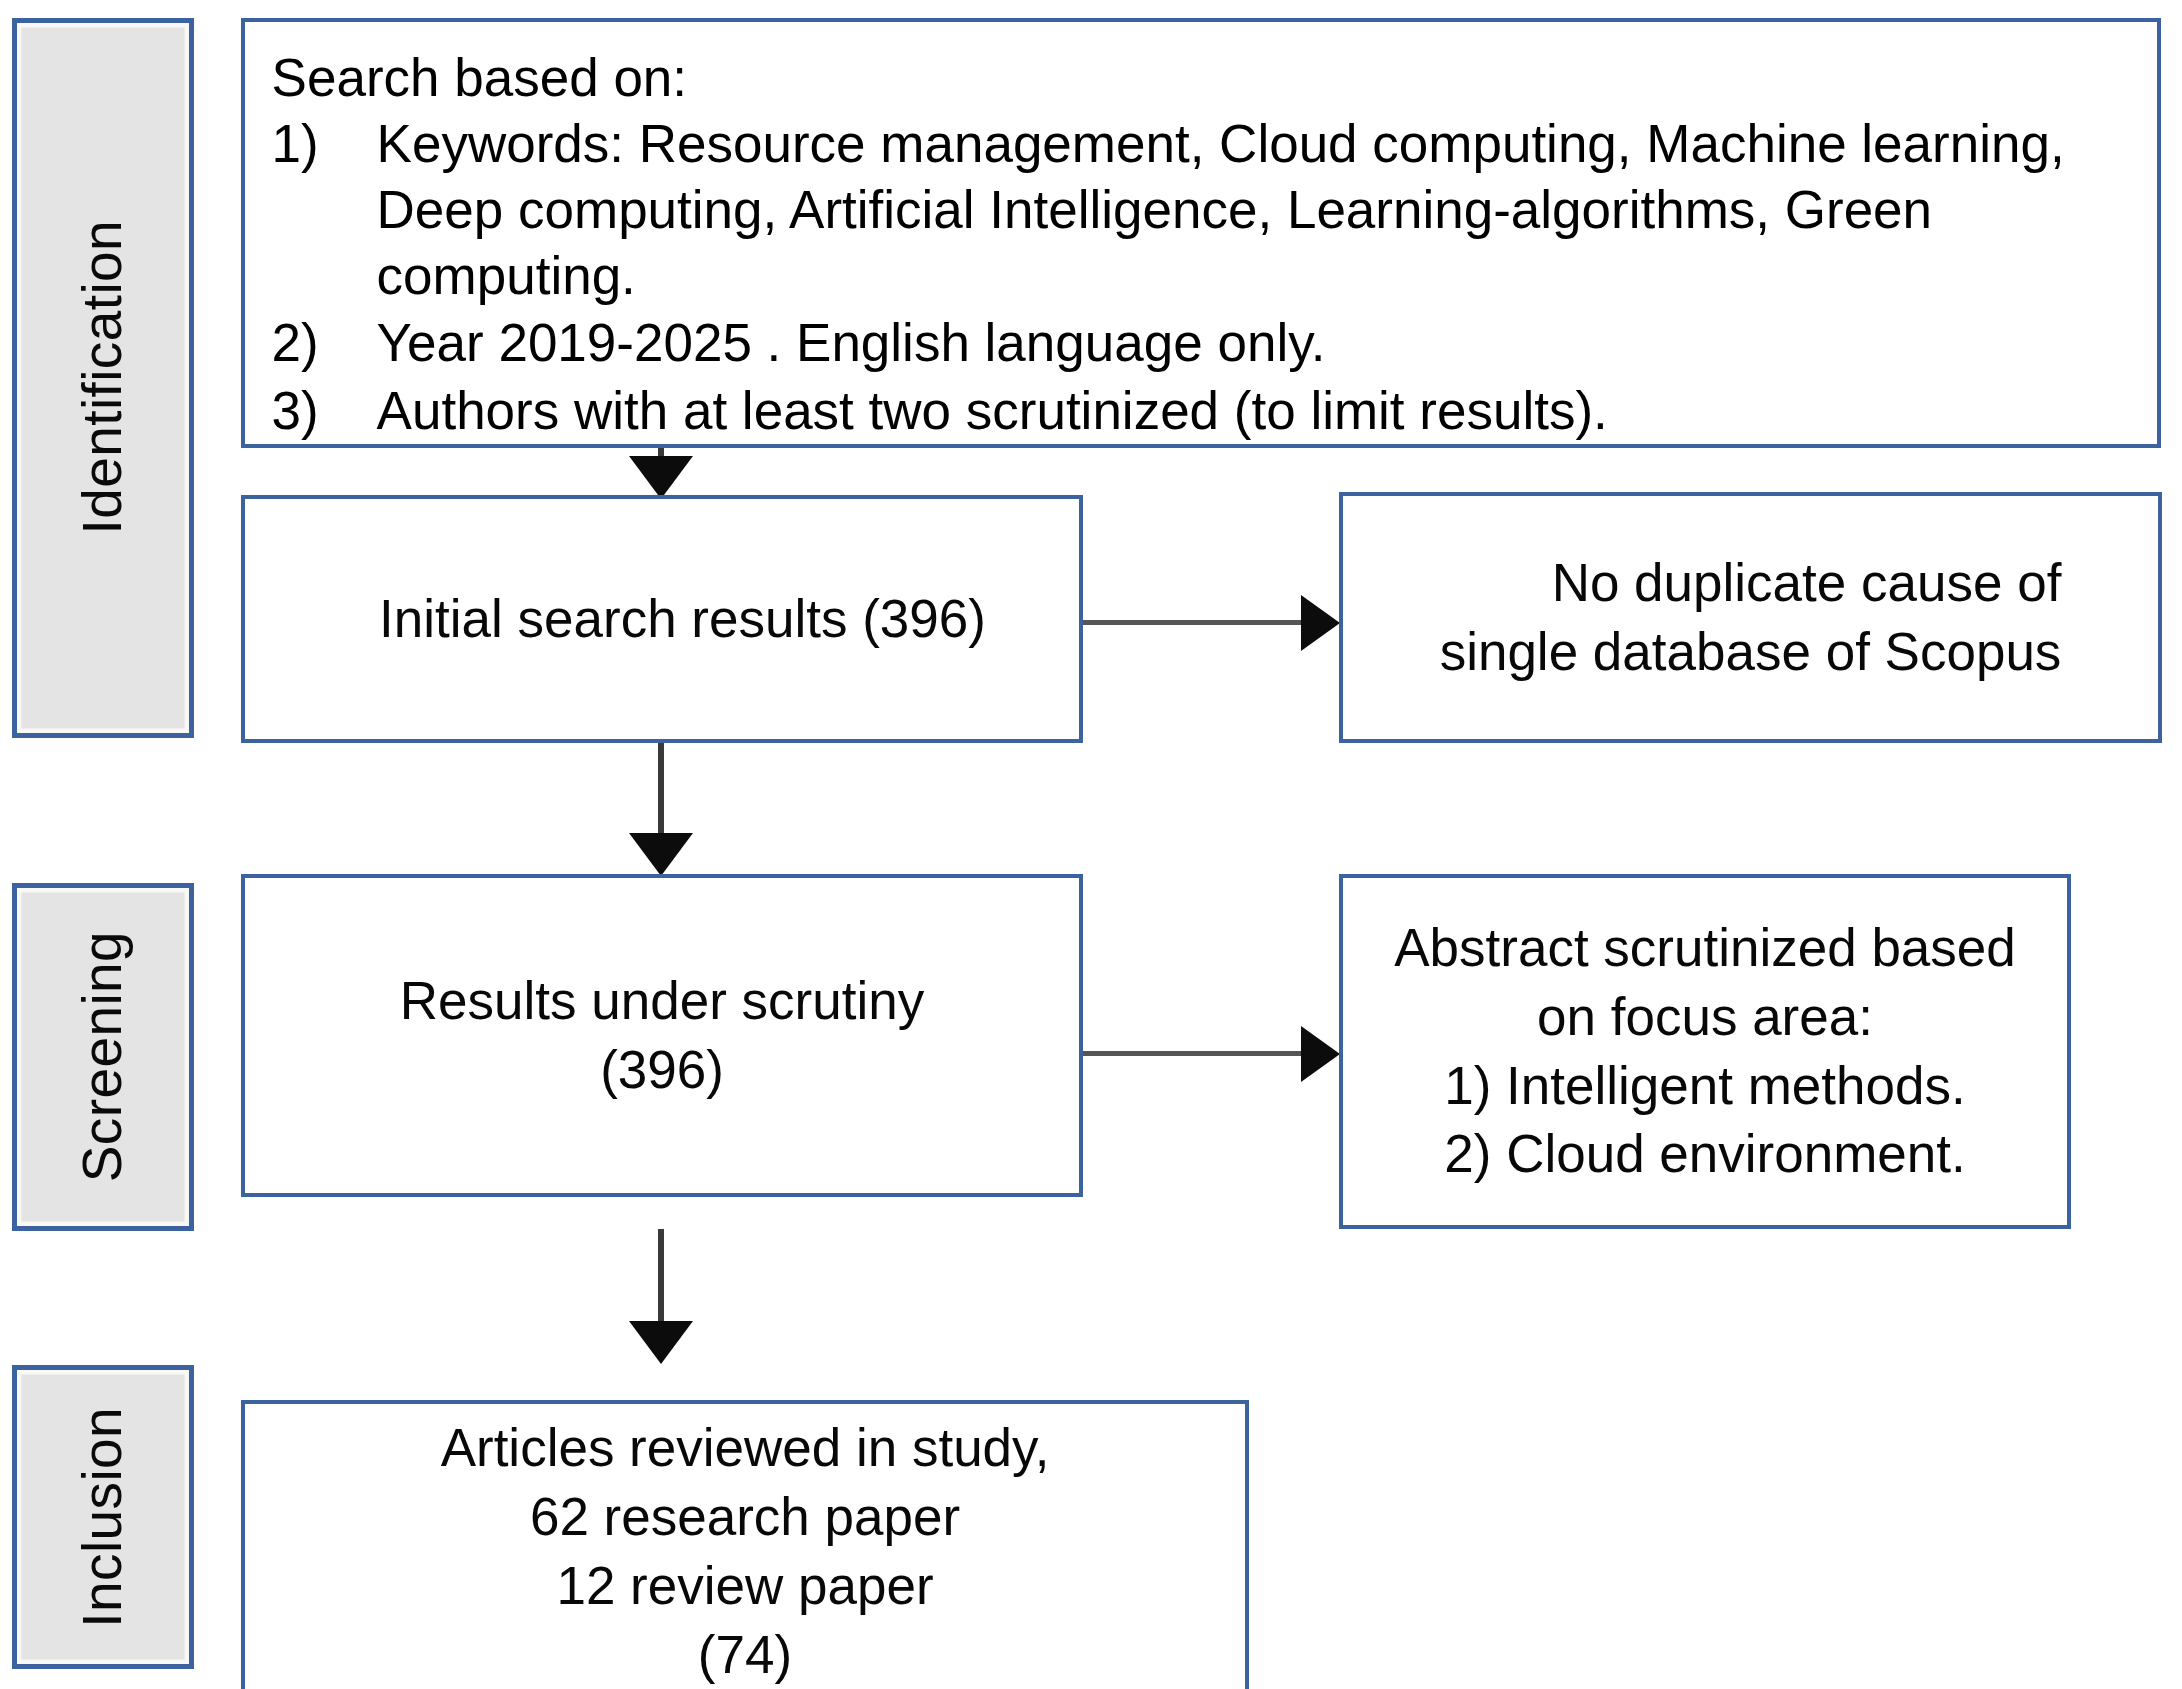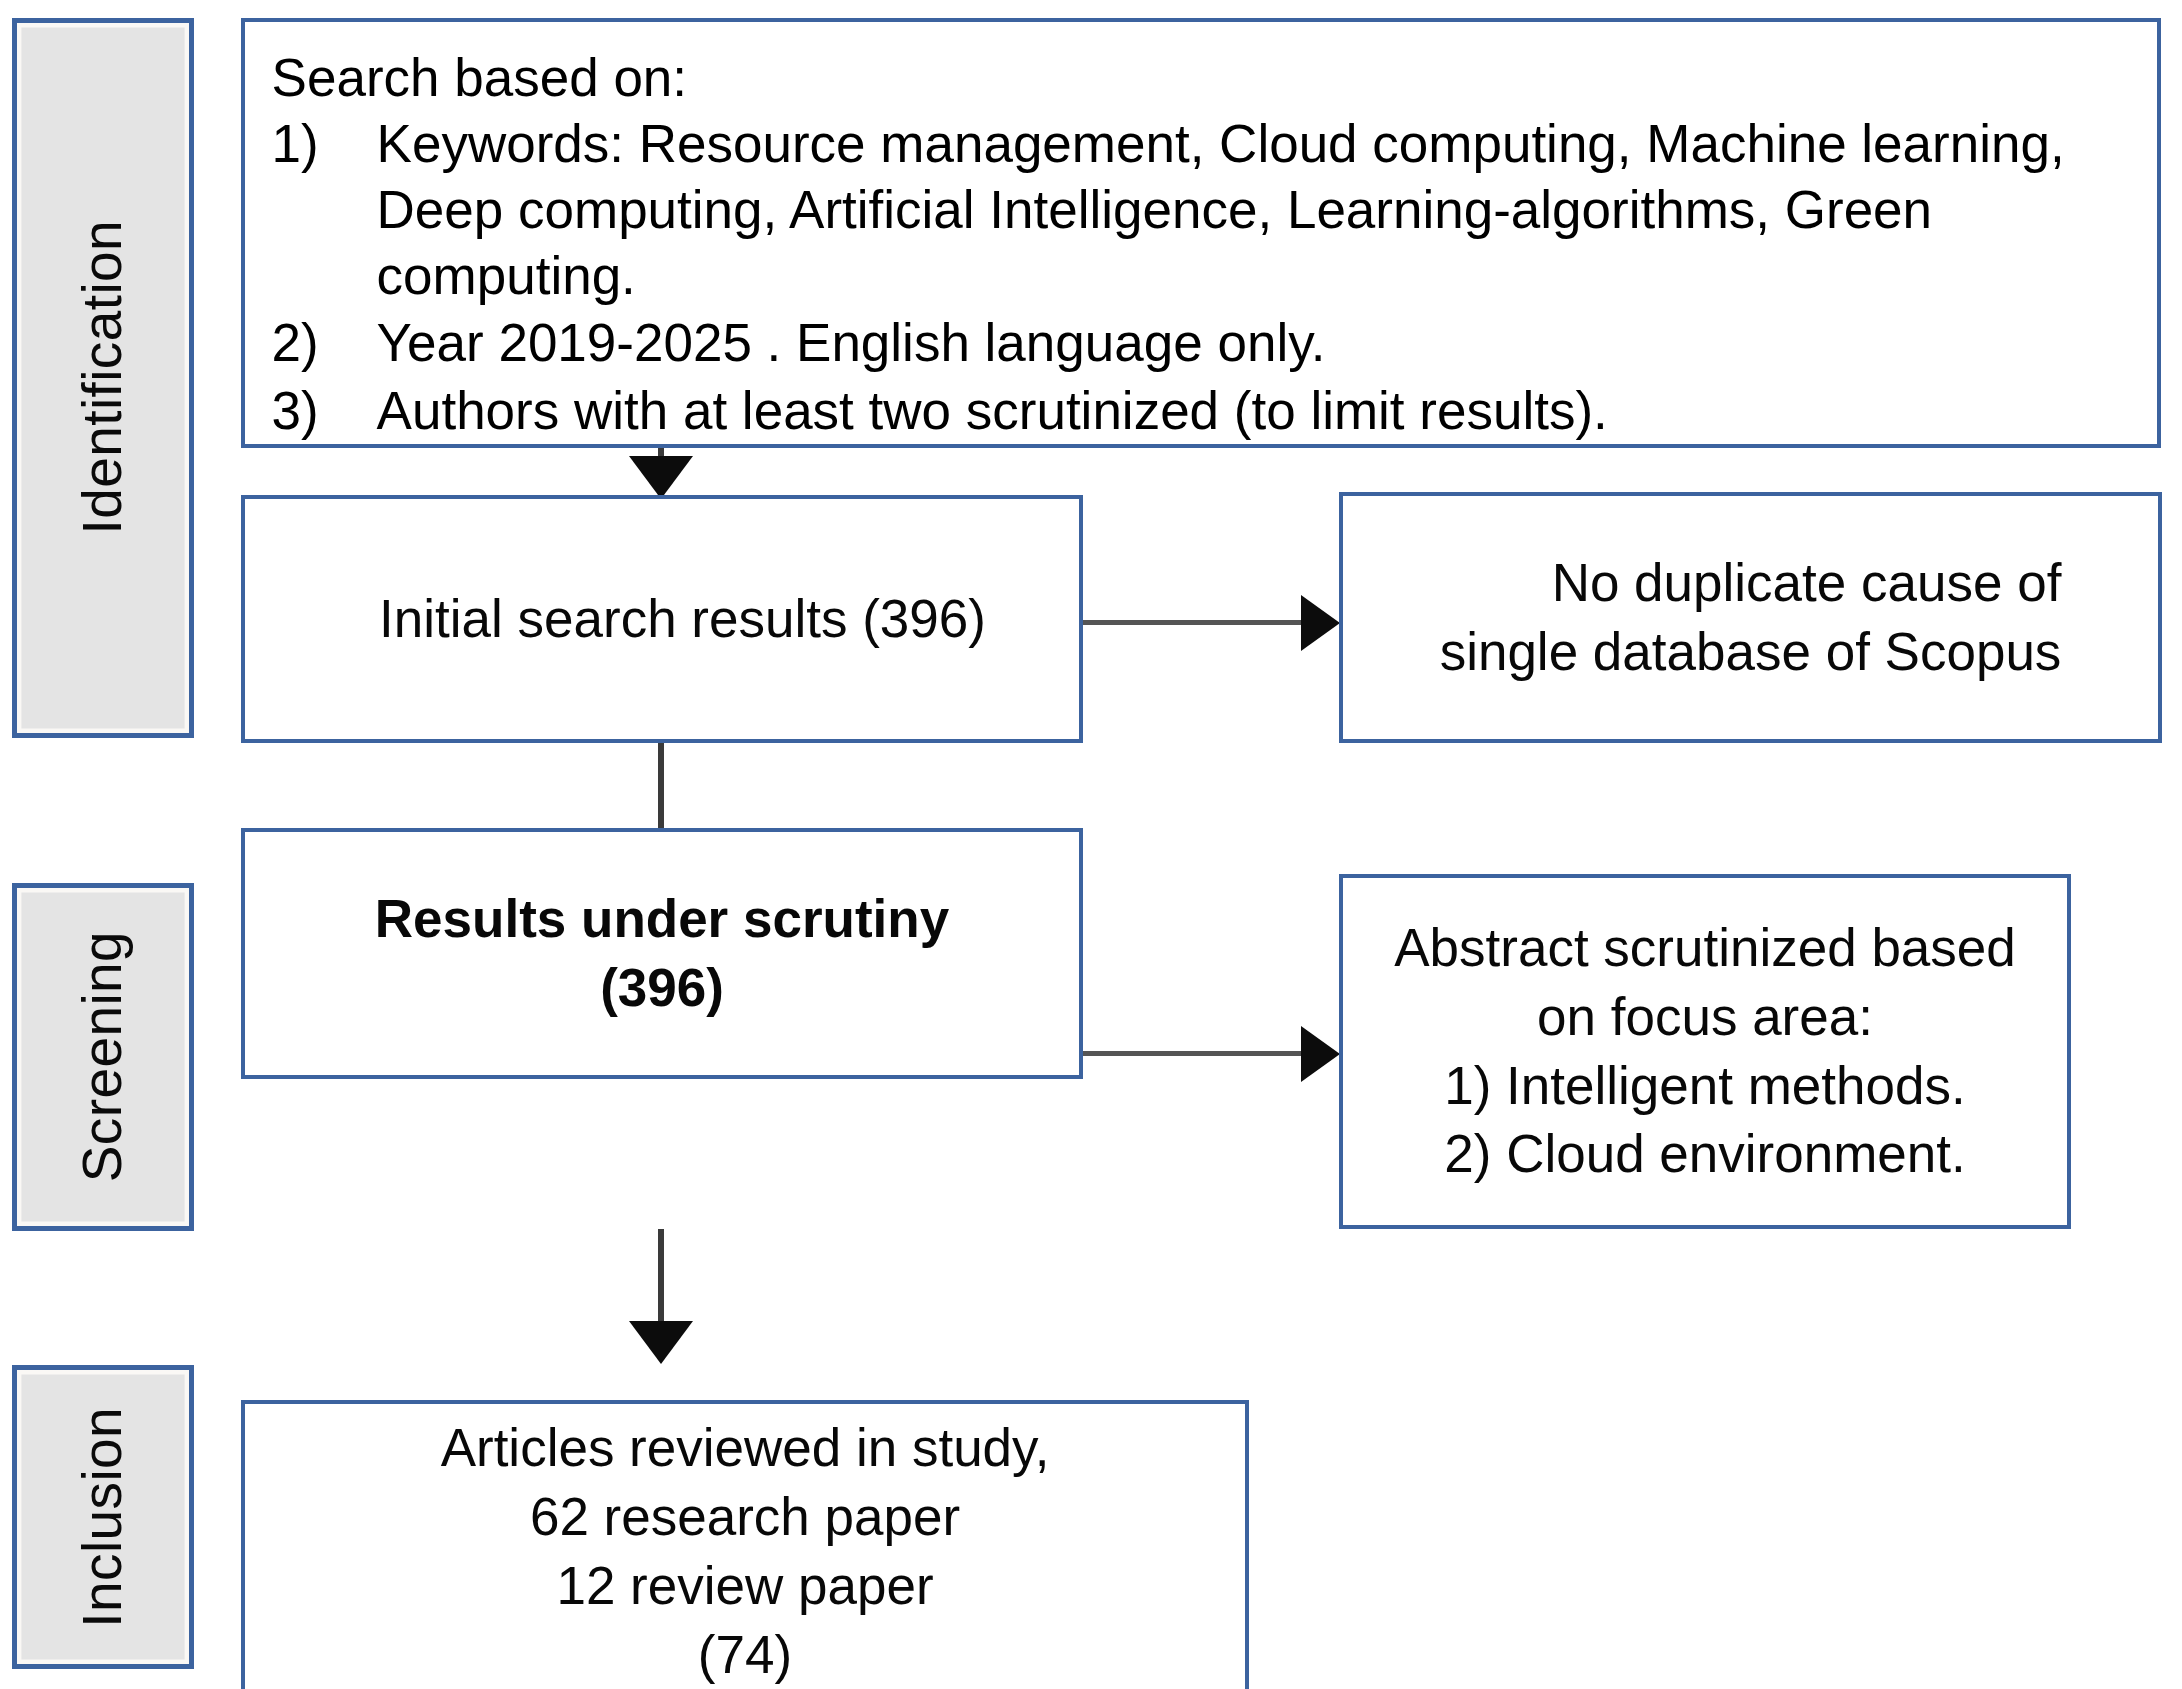--- a/index.html
+++ b/index.html
@@ -186,21 +186,21 @@
   <div class="flow-box center-text" style="left:1339px; top:492px; width:823px; height:251px;text-align:right;">
     <span class="flow-text">No duplicate cause of
 single database of Scopus</span>
   </div>
 
   <div class="arrow-v" style="left:629px; top:743px; width:64px; height:133px;">
     <div class="shaft" style="height:99px;"></div>
     <div class="head"></div>
   </div>
 
-  <div class="flow-box center-text" style="left:241px; top:828px; width:842px; height:251px;font-weight:bold;">
+  <div class="flow-box center-text" style="left:241px; top:874px; width:842px; height:323px;">
     <span class="flow-text">Results under scrutiny
 (396)</span>
   </div>
 
   <div class="arrow-h" style="left:1083px; top:1025px; width:257px; height:57px;">
     <div class="shaft" style="width:222px;"></div>
     <div class="head"></div>
   </div>
 
   <div class="flow-box center-text" style="left:1339px; top:874px; width:732px; height:355px;">

